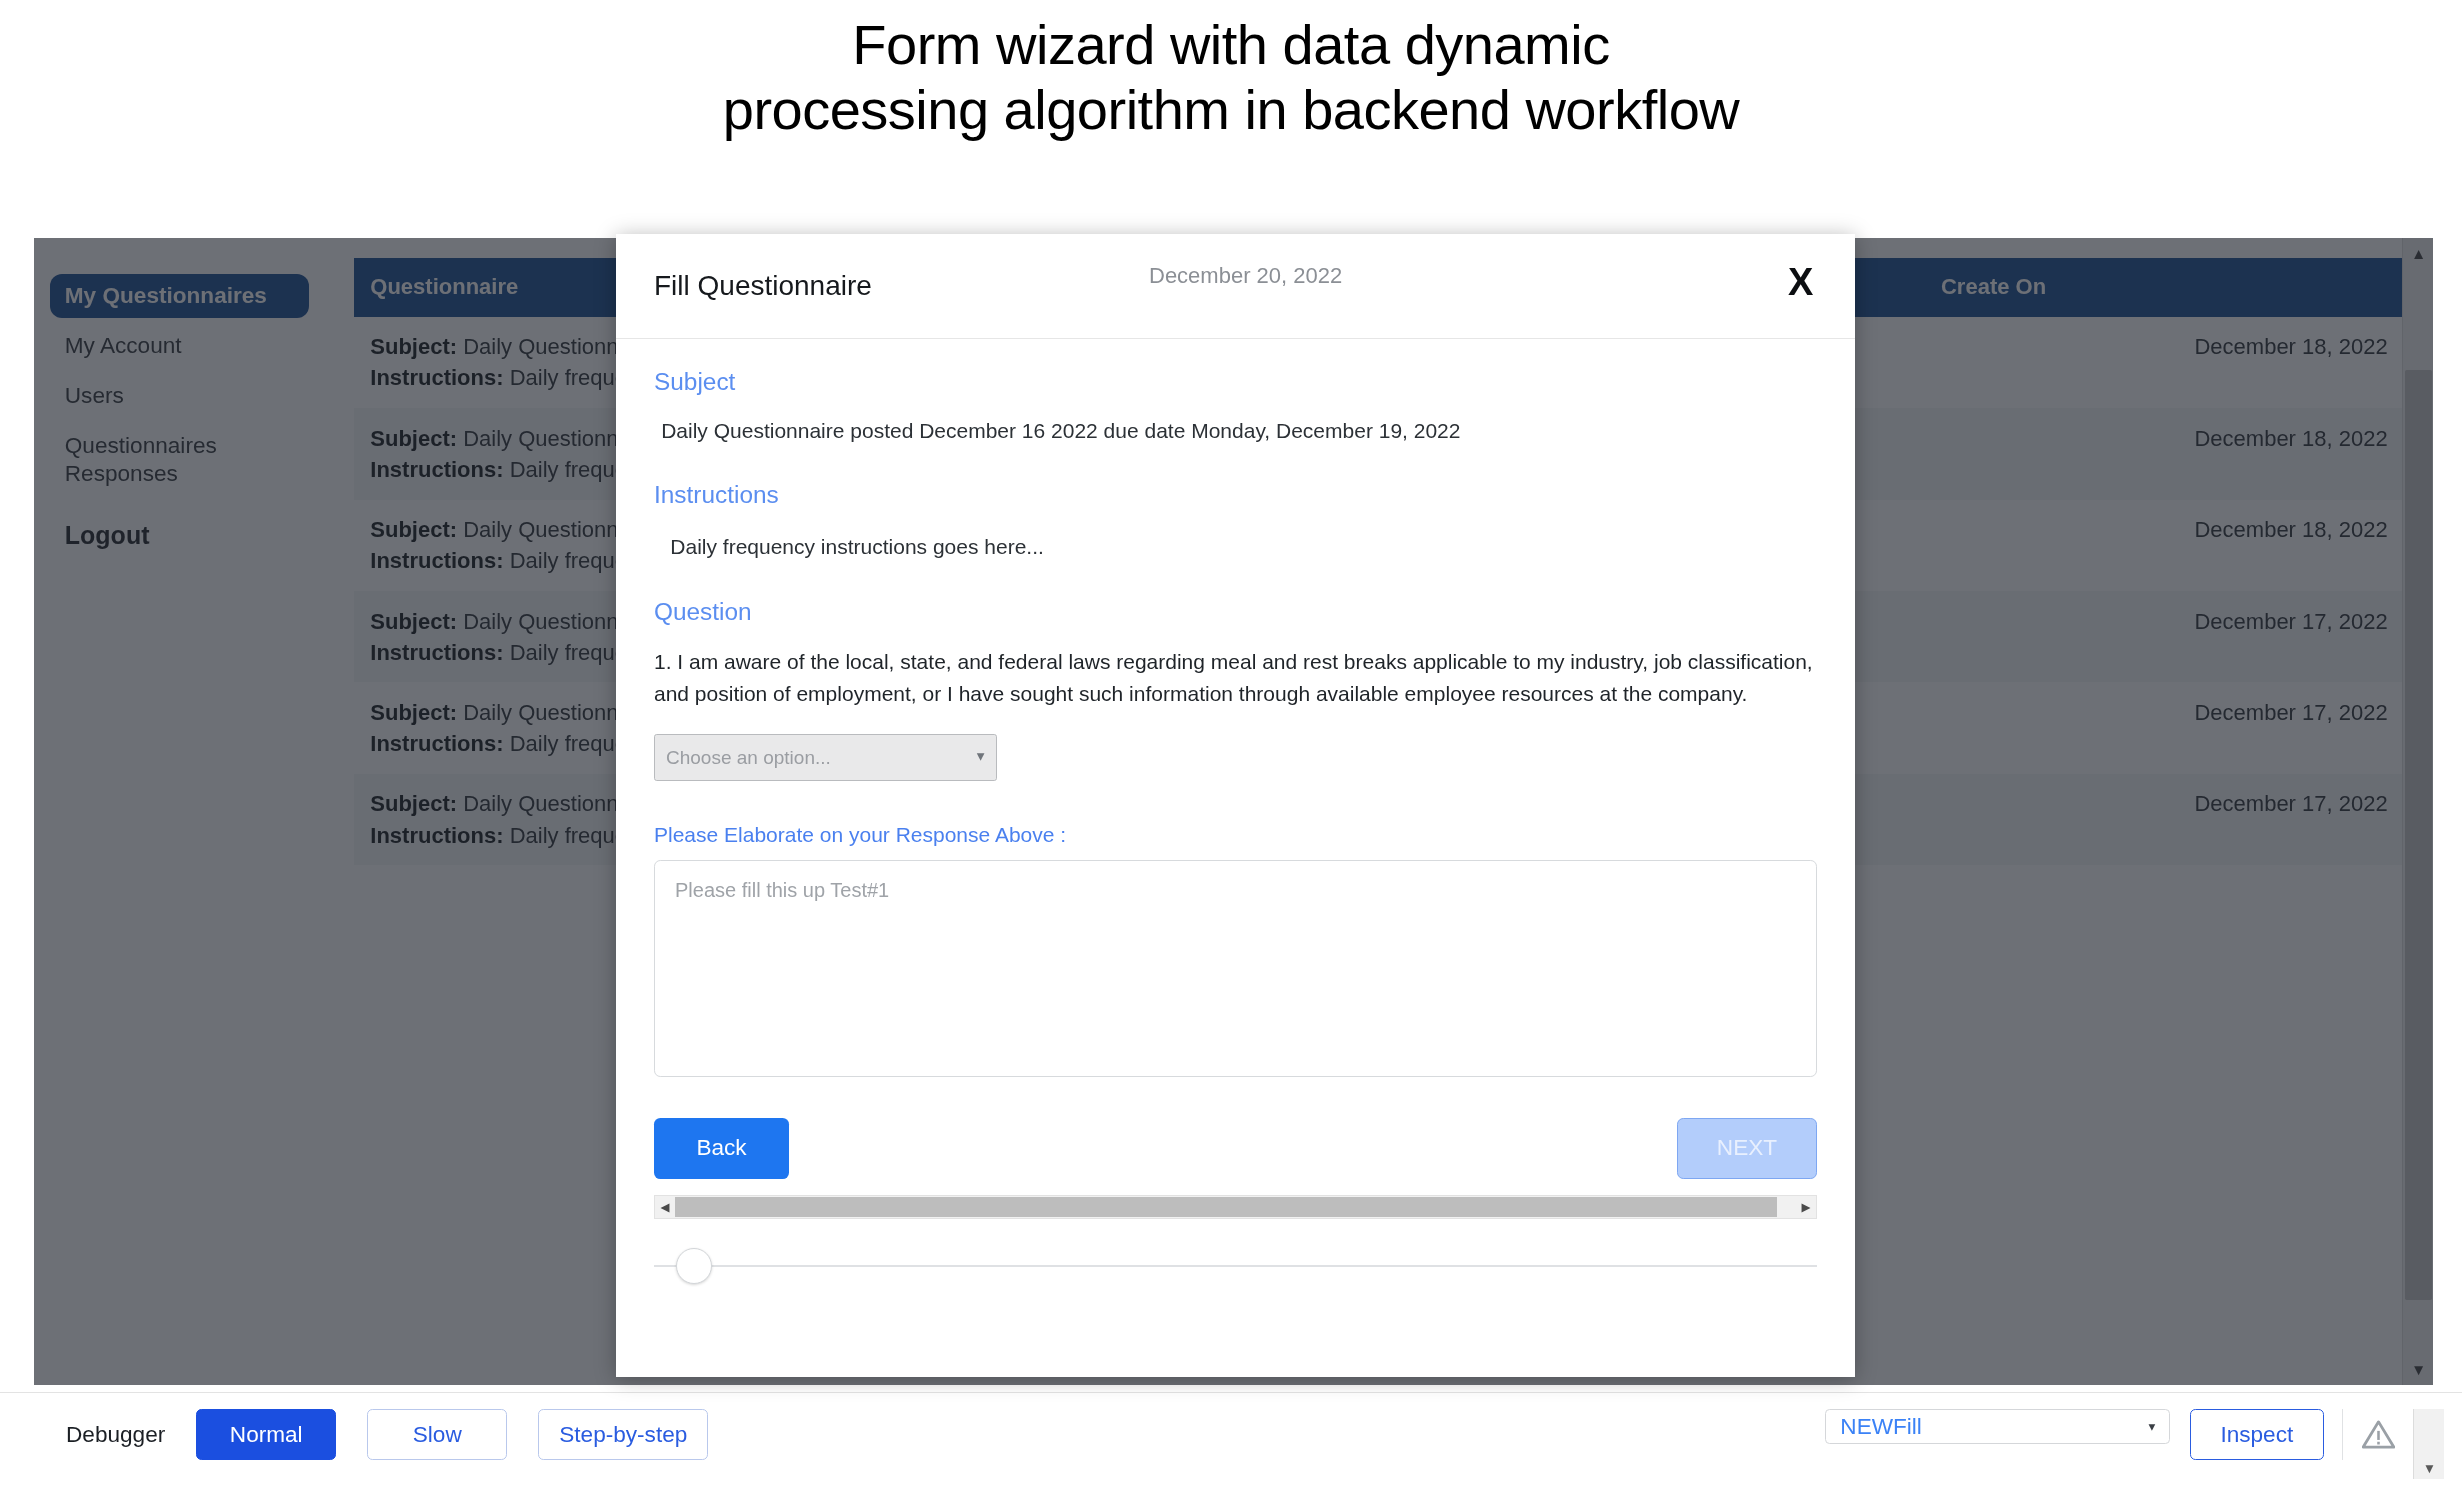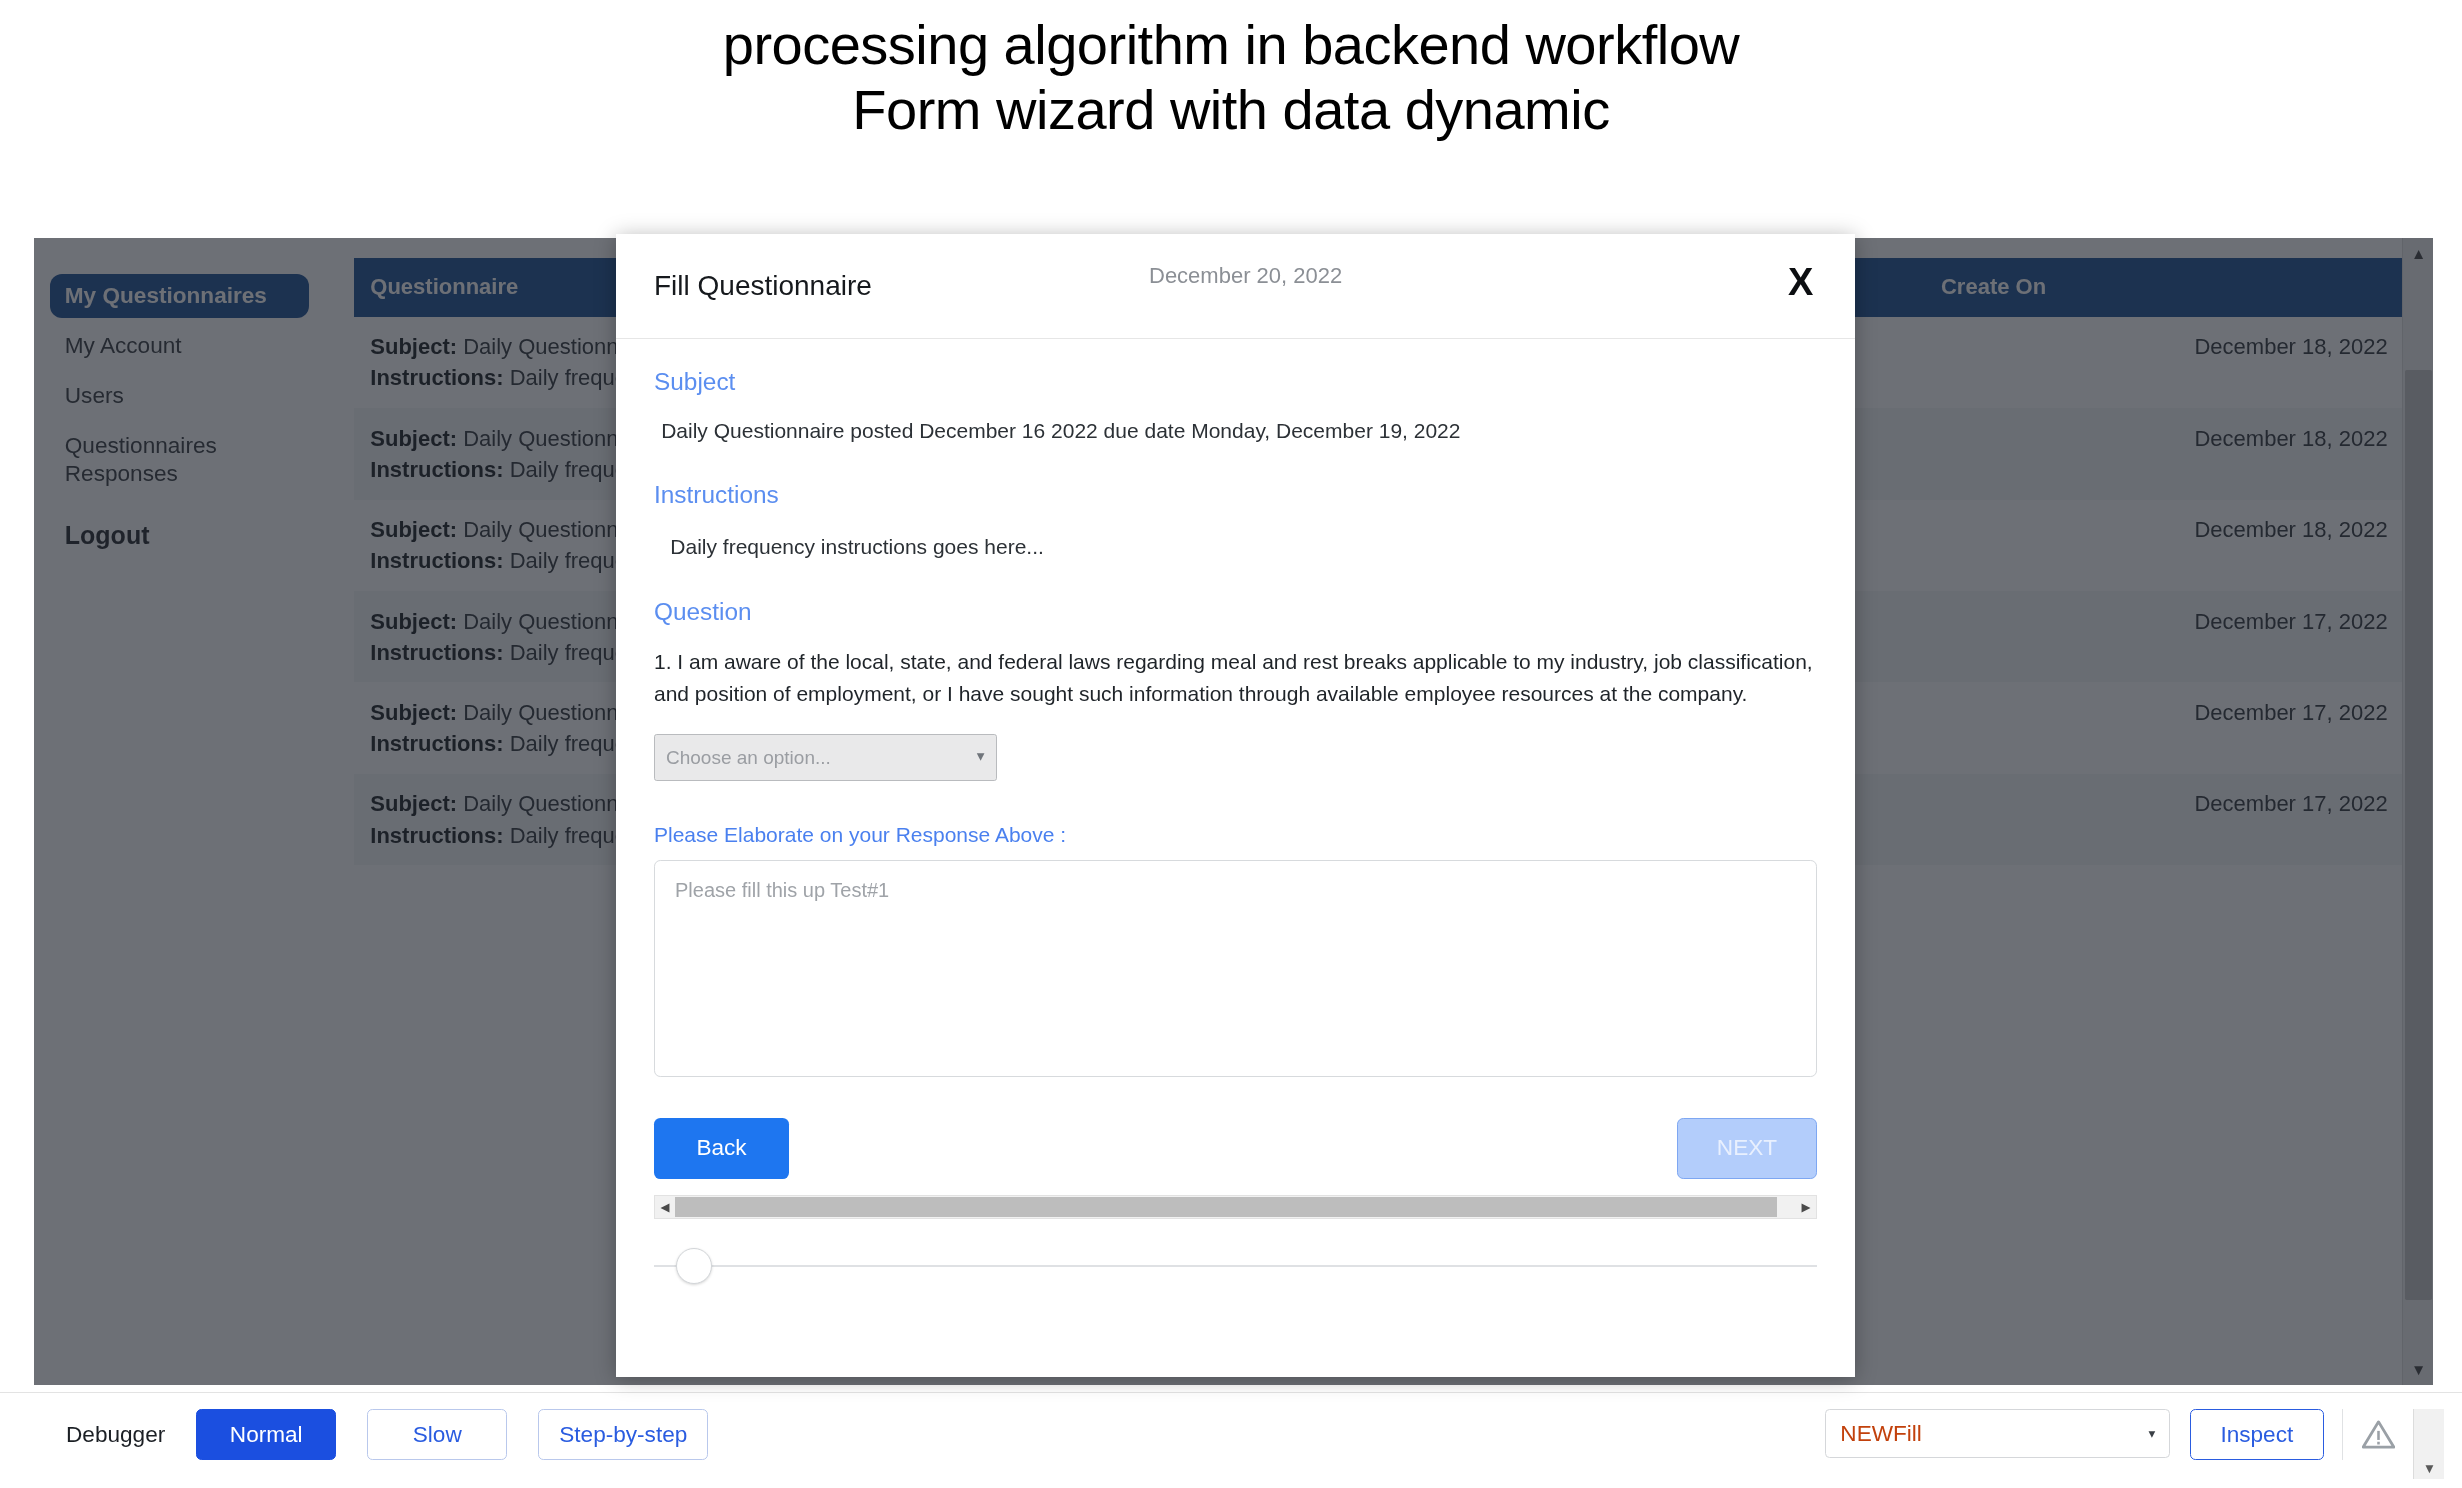--- a/index.html
+++ b/index.html
@@ -355,25 +355,25 @@
   }
 
   #dbg-right {
     position: absolute;
     right: 18px; top: 16.3px;
     display: flex;
     align-items: flex-start;
   }
   #env-select-wrap { position: relative; }
   #env-select {
-    width: 345px; height: 49px;
+    width: 345px; height: 35px;
     border: 0.9px solid #d5d7da;
     border-radius: 4.5px;
     background: #ffffff;
-    color: #c2410c;
+    color: #3b82f6;
     font-size: 22.6px;
     font-family: "Liberation Sans", sans-serif;
     padding: 0 14.5px;
     appearance: none; -webkit-appearance: none;
   }
   #env-select-wrap .chev {
     position: absolute; right: 14.5px; top: 50%;
     transform: translateY(-55%);
     pointer-events: none; color: #3a3f45; font-size: 13.5px;
   }
@@ -412,22 +412,22 @@
   }
   #dbg-scroll-stub .dn {
     position: absolute; bottom: 3.6px; left: 0;
     width: 31px; text-align: center; font-size: 13.5px; color: #5a5a5a;
   }
 </style>
 </head>
 <body>
 
 <div id="page-title">
+  <span class="tl">Form wizard with data dynamic</span>
   <span class="tl">processing algorithm in backend workflow</span>
-  <span class="tl">Form wizard with data dynamic</span>
 </div>
 
 <div id="app-viewport">
 
   <div id="app-root">
 
     <nav id="app-sidebar">
       <div class="side-item active">
         <span>My Questionnaires</span>
       </div>

